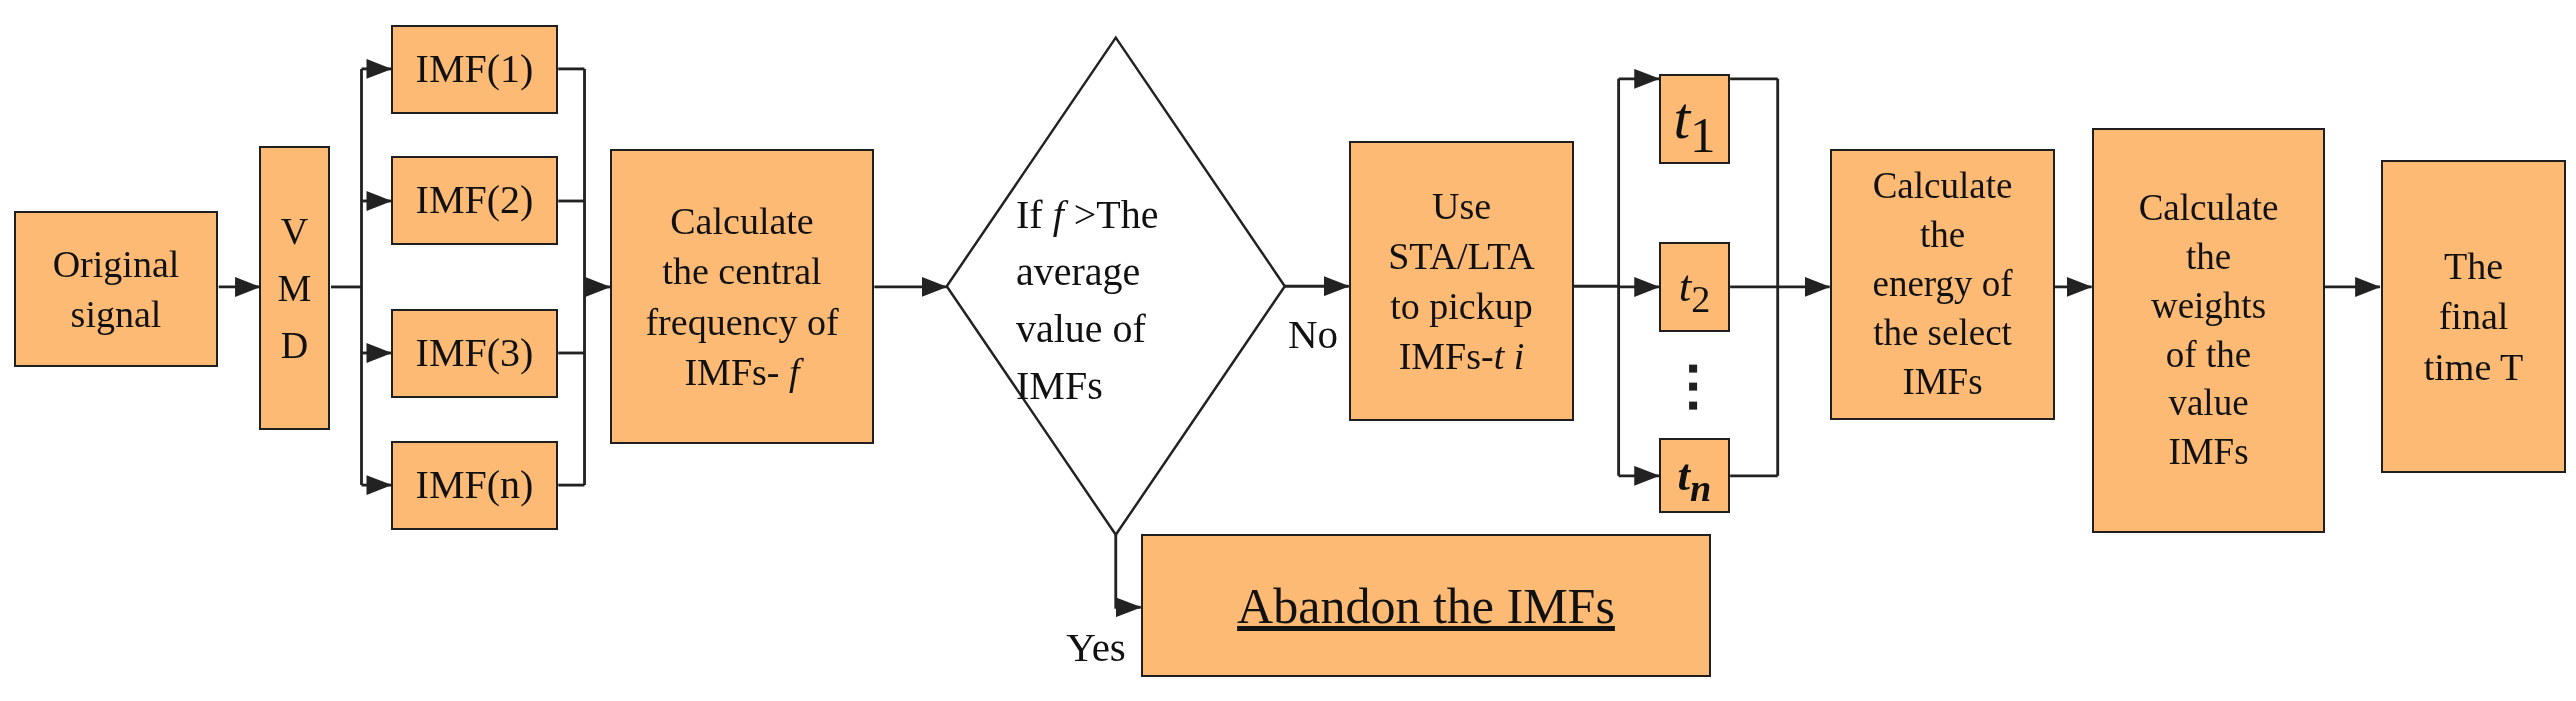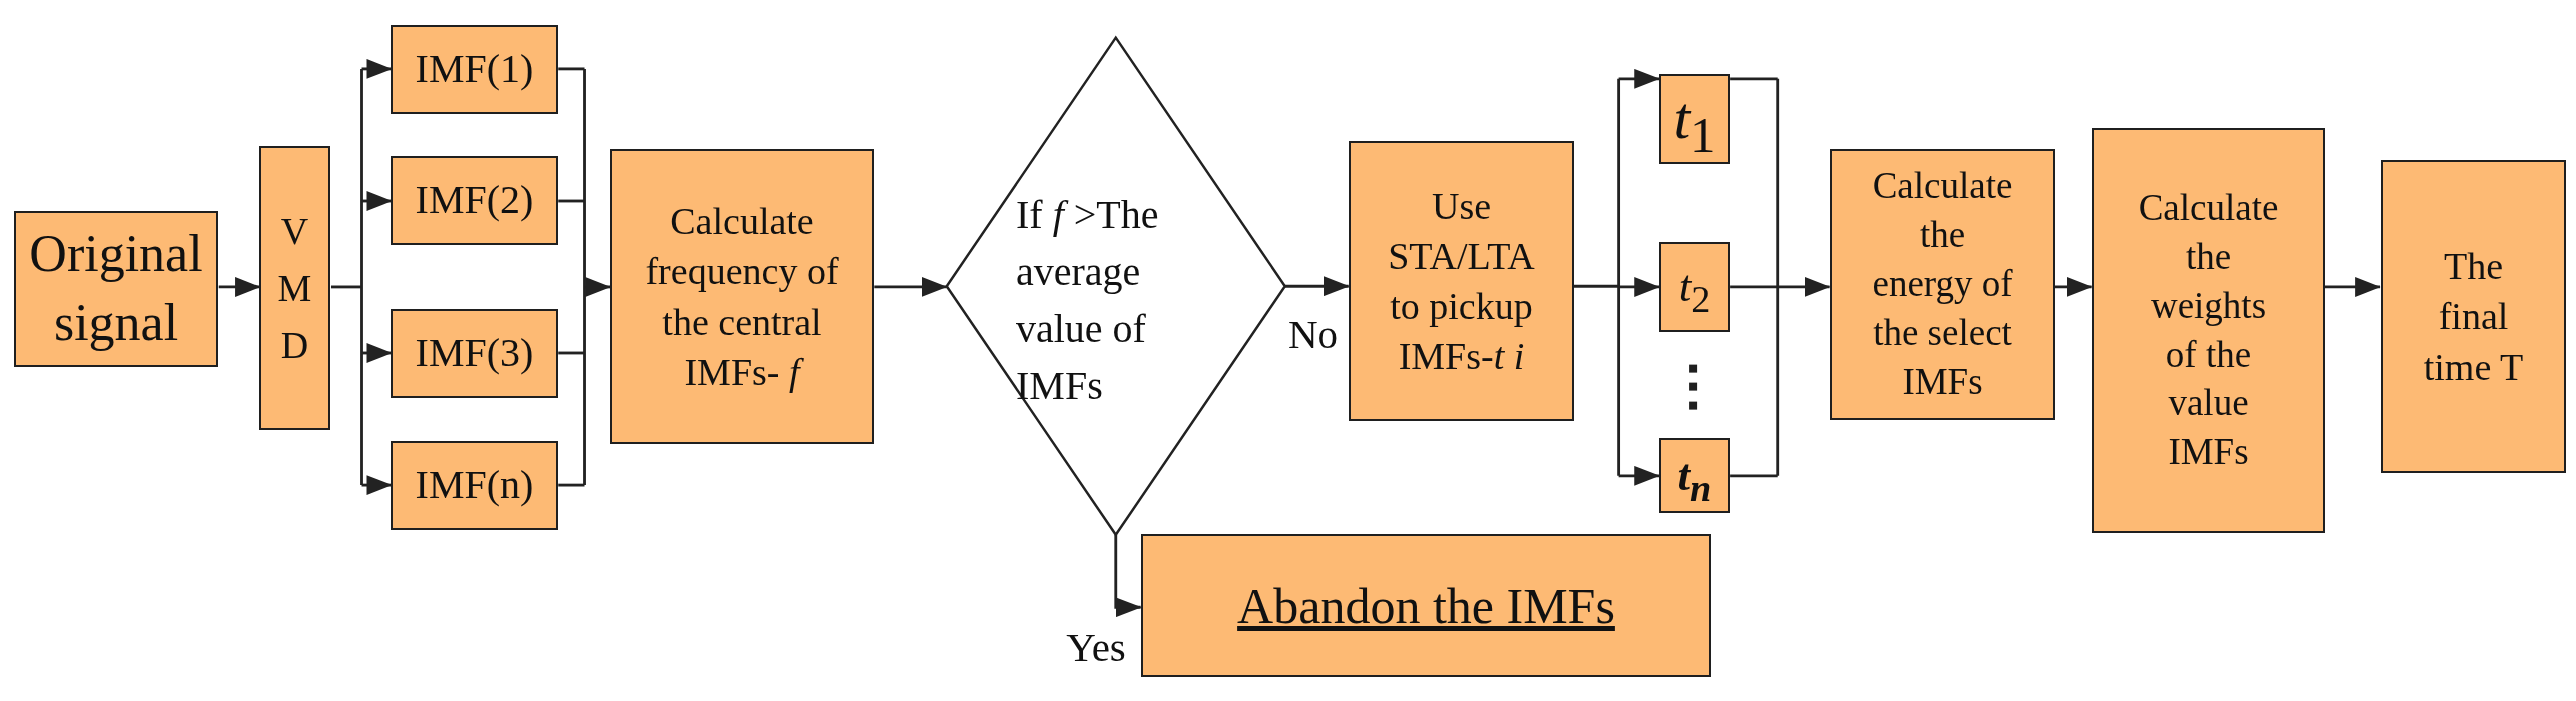--- a/index.html
+++ b/index.html
@@ -84,21 +84,21 @@
       <polyline points="2435,111 2502,111" fill="none" stroke="#222222" stroke-width="4"></polyline>
       <polyline points="2435,404 2502,404" fill="none" stroke="#222222" stroke-width="4"></polyline>
       <polyline points="2435,670 2502,670" fill="none" stroke="#222222" stroke-width="4"></polyline>
       <polyline points="2502,111 2502,670" fill="none" stroke="#222222" stroke-width="4"></polyline>
       <polyline points="2502,404 2575,404" fill="none" stroke="#222222" stroke-width="4" marker-end="url(#ah)"></polyline>
       <polyline points="2891,404 2944,404" fill="none" stroke="#222222" stroke-width="4" marker-end="url(#ah)"></polyline>
       <polyline points="3272,404 3350,404" fill="none" stroke="#222222" stroke-width="4" marker-end="url(#ah)"></polyline>
       <polyline points="1570,753 1570,855 1605,855" fill="none" stroke="#222222" stroke-width="4" marker-end="url(#ah)"></polyline>
     </svg>
   <div id="node-layer">
-      <div class="node" style="left: 14px; top: 211px; width: 204px; height: 156px; font-size: 52px;">
+      <div class="node" style="left: 14px; top: 211px; width: 204px; height: 156px; font-size: 38px;">
         <div class="ln">Original</div>
         <div class="ln">signal</div>
       </div>
       <div class="node" style="left: 259px; top: 146px; width: 71px; height: 284px; font-size: 38px;">
         <div class="ln" style="line-height: 1.5;">V</div>
         <div class="ln" style="line-height: 1.5;">M</div>
         <div class="ln" style="line-height: 1.5;">D</div>
       </div>
       <div class="node" style="left: 391px; top: 25px; width: 167px; height: 89px; font-size: 40px;">
         <div class="ln">IMF(1)</div>
@@ -107,22 +107,22 @@
         <div class="ln">IMF(2)</div>
       </div>
       <div class="node" style="left: 391px; top: 309px; width: 167px; height: 89px; font-size: 40px;">
         <div class="ln">IMF(3)</div>
       </div>
       <div class="node" style="left: 391px; top: 441px; width: 167px; height: 89px; font-size: 40px;">
         <div class="ln">IMF(n)</div>
       </div>
       <div class="node" style="left: 610px; top: 149px; width: 264px; height: 295px; font-size: 38px;">
         <div class="ln">Calculate</div>
+        <div class="ln">the central</div>
         <div class="ln">frequency of</div>
-        <div class="ln">the central</div>
         <div class="ln">IMFs- <i>f</i></div>
       </div>
       <div class="node no-border" style="align-items: flex-start; left: 1016px; top: 188px; width: 199px; height: 226px; font-size: 40px;">
         <div class="ln" style="line-height: 1.42; text-align: left;">If <i>f</i> &gt;The</div>
         <div class="ln" style="line-height: 1.42; text-align: left;">average</div>
         <div class="ln" style="line-height: 1.42; text-align: left;">value of</div>
         <div class="ln" style="line-height: 1.42; text-align: left;">IMFs</div>
       </div>
       <div class="node" style="left: 1349px; top: 141px; width: 225px; height: 280px; font-size: 38px;">
         <div class="ln">Use</div>

